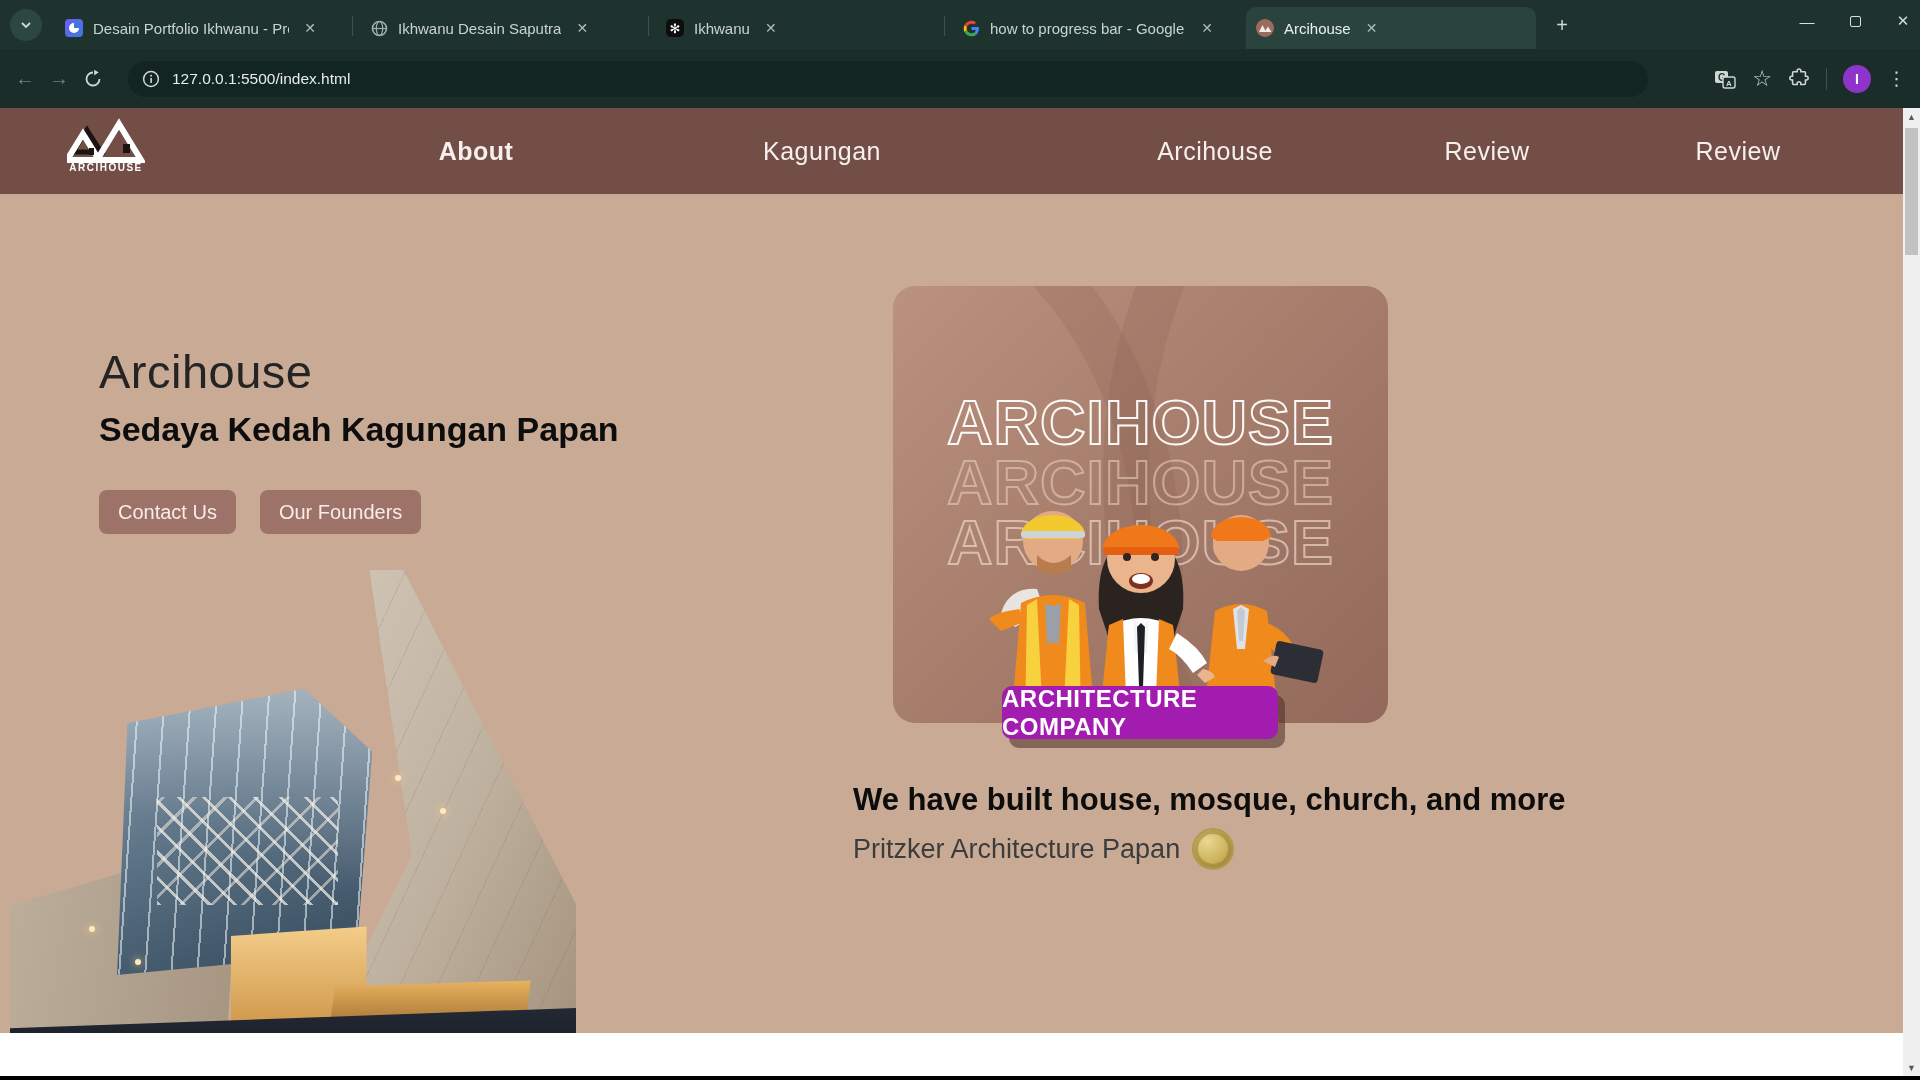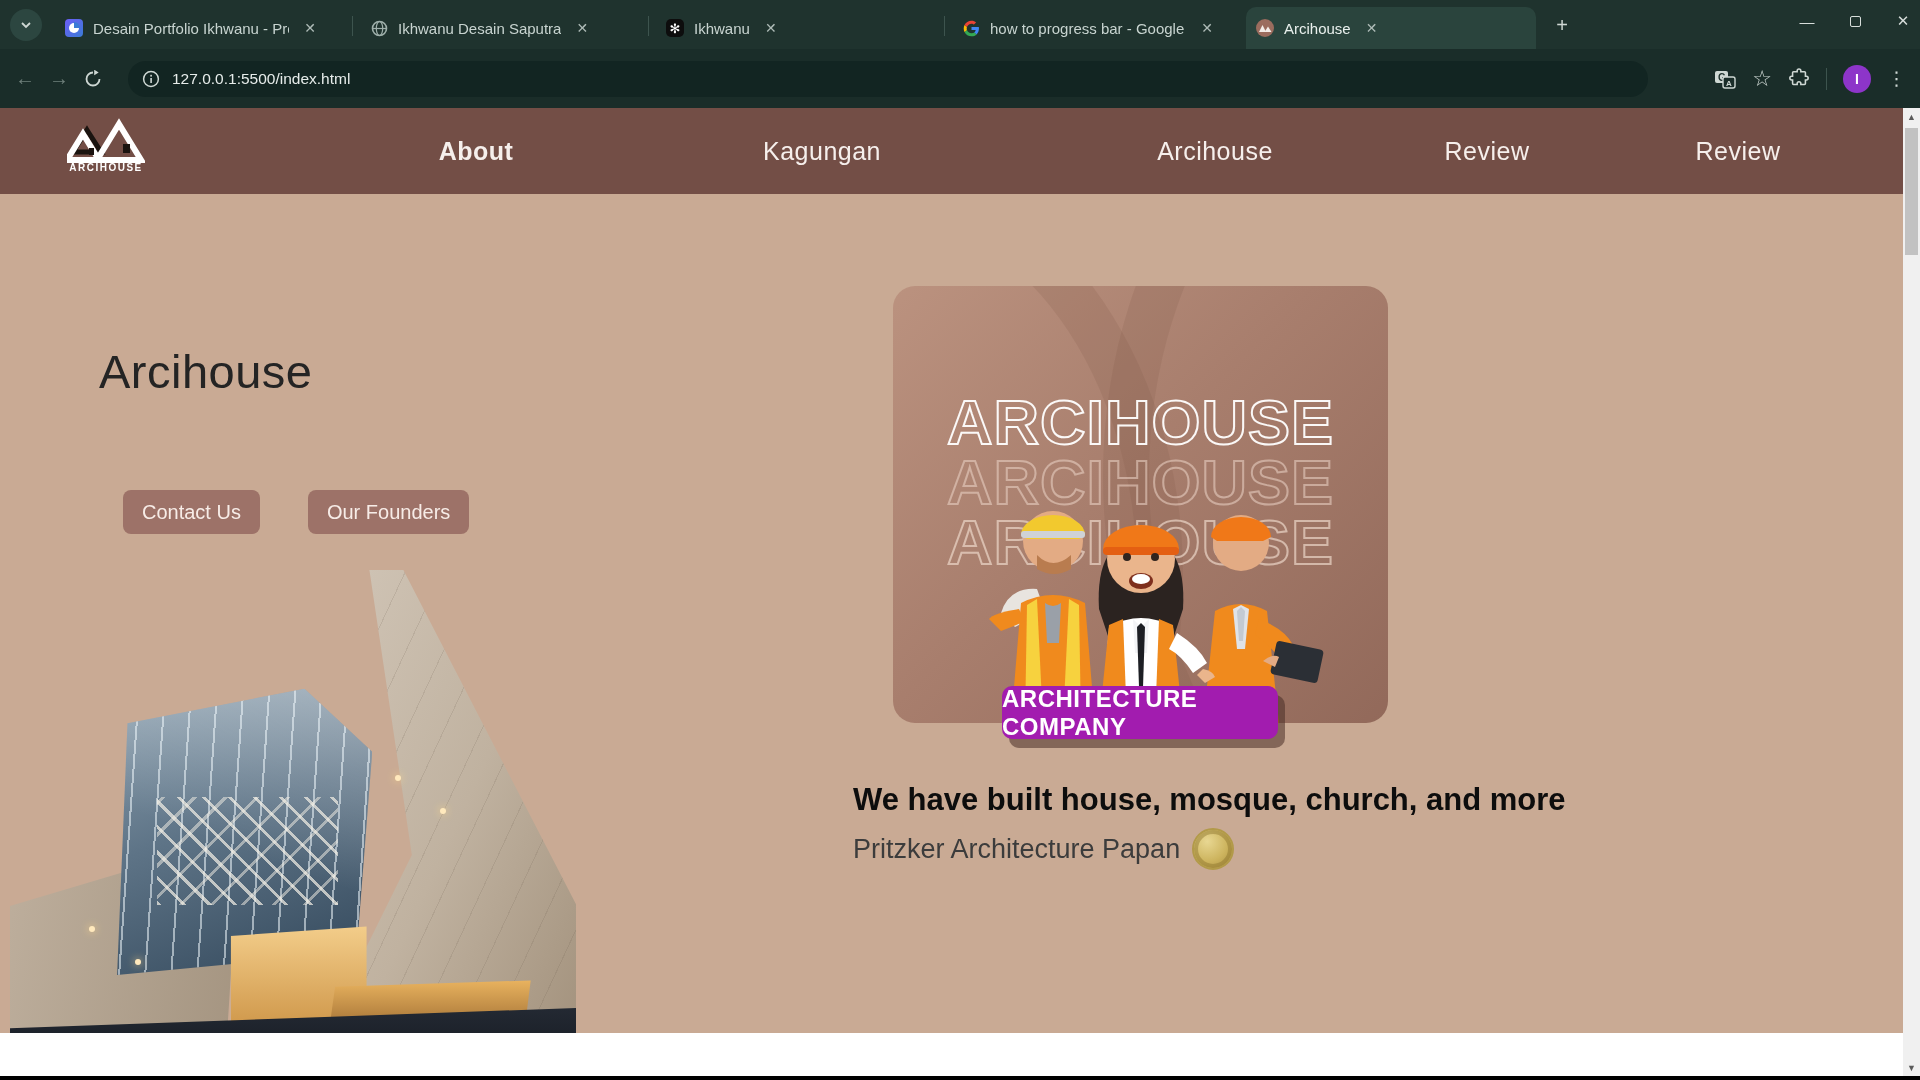--- a/index.html
+++ b/index.html
@@ -35,21 +35,21 @@
   .page { position:absolute; top:108px; left:0; width:1903px; height:972px; background:#c9aa94; overflow:hidden; }
   .site-nav { position:absolute; top:0; left:0; width:100%; height:86px; background:#734e46; }
   .logo { position:absolute; left:66px; top:6px; width:80px; height:74px; display:flex; flex-direction:column; align-items:center; }
   .logo-text { color:#fff; font-size:10px; letter-spacing:1.5px; font-weight:bold; margin-top:-4px; }
   .nav-link { position:absolute; top:0; height:86px; display:flex; align-items:center; transform:translateX(-50%); color:#f6efec; font-size:25px; font-weight:300; letter-spacing:0.5px; }
 
   .hero { position:absolute; top:86px; left:0; width:100%; height:839px; background:#c9aa94; }
   .h1 { position:absolute; left:99px; top:150px; font-size:47px; font-weight:400; color:#242424; letter-spacing:0.5px; }
   .h2 { position:absolute; left:99px; top:216px; font-size:34px; font-weight:800; color:#0d0d0d; }
   .btnrow { position:absolute; left:99px; top:296px; display:flex; gap:24px; }
-  .cta { height:44px; padding:0 19px; border-radius:8px; background:#9d7268; color:#f7ece7; font-size:20px; font-weight:300; display:flex; align-items:center; border:none;margin-left:24px; }
+  .cta { height:44px; padding:0 19px; border-radius:8px; background:#9d7268; color:#f7ece7; font-size:20px; font-weight:300; display:flex; align-items:center; border:none; }
 
   
   .building { position:absolute; left:10px; top:376px; width:566px; height:540px; }
   .b-shape { position:absolute; }
   .pool { left:0; bottom:0; width:100%; height:21%; clip-path:polygon(0 28%, 100% 10%, 100% 100%, 0 100%); background:linear-gradient(#262c36,#0a0e14); }
   .stone-left { left:0; top:55%; width:42%; height:40%; clip-path:polygon(0 18%, 55% 0, 95% 14%, 90% 100%, 0 100%); background:linear-gradient(100deg,#bdae9c,#a3937f); }
   .glass { left:18%; top:22%; width:46%; height:53%; clip-path:polygon(6% 12%, 74% 0, 100% 22%, 94% 92%, 2% 100%); background:linear-gradient(160deg,#8fa3b2 0%,#5e7487 45%,#32475a 100%); }
   .glass:after { content:""; position:absolute; inset:0; background:repeating-linear-gradient(94deg, rgba(240,248,252,0.55) 0 2px, transparent 2px 26px); }
   .glass:before { content:""; position:absolute; inset:0; background:linear-gradient(200deg, rgba(255,255,255,0.35), transparent 55%); }
   .truss { left:24%; top:40%; width:34%; height:22%; background:repeating-linear-gradient(45deg, rgba(244,240,230,0.7) 0 3px, transparent 3px 18px), repeating-linear-gradient(-45deg, rgba(244,240,230,0.5) 0 3px, transparent 3px 22px); }
@@ -212,20 +212,21 @@
       </div>
       <span class="nav-link" style="left:476px;font-weight:bold;">About</span>
       <span class="nav-link" style="left:822px;">Kagungan</span>
       <span class="nav-link" style="left:1215px;">Arcihouse</span>
       <span class="nav-link" style="left:1487px;">Review</span>
       <span class="nav-link" style="left:1738px;">Review</span>
     </div>
 
     <div class="hero">
       <div class="h1">Arcihouse</div>
+      <div class="h2">Sedaya Kedah Kagungan Papan</div>
 
       <div class="btnrow">
         <button class="cta">Contact Us</button>
         <button class="cta">Our Founders</button>
       </div>
 
       <div class="building">
         <div class="b-shape stone-left"></div>
         <div class="b-shape stone-right"></div>
         <div class="b-shape glass"></div>

